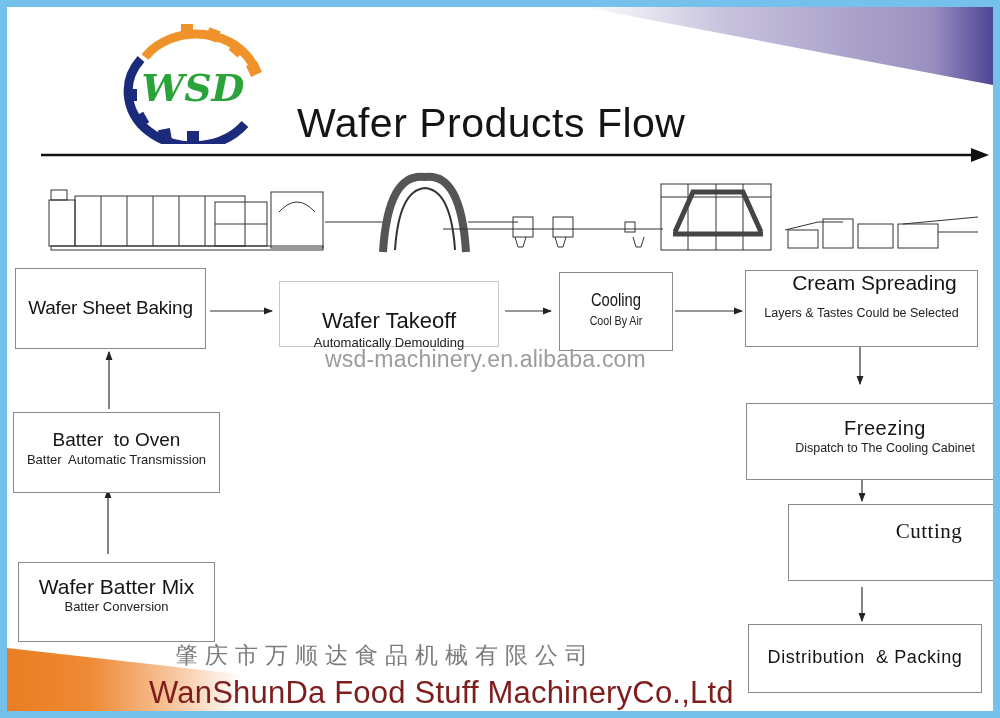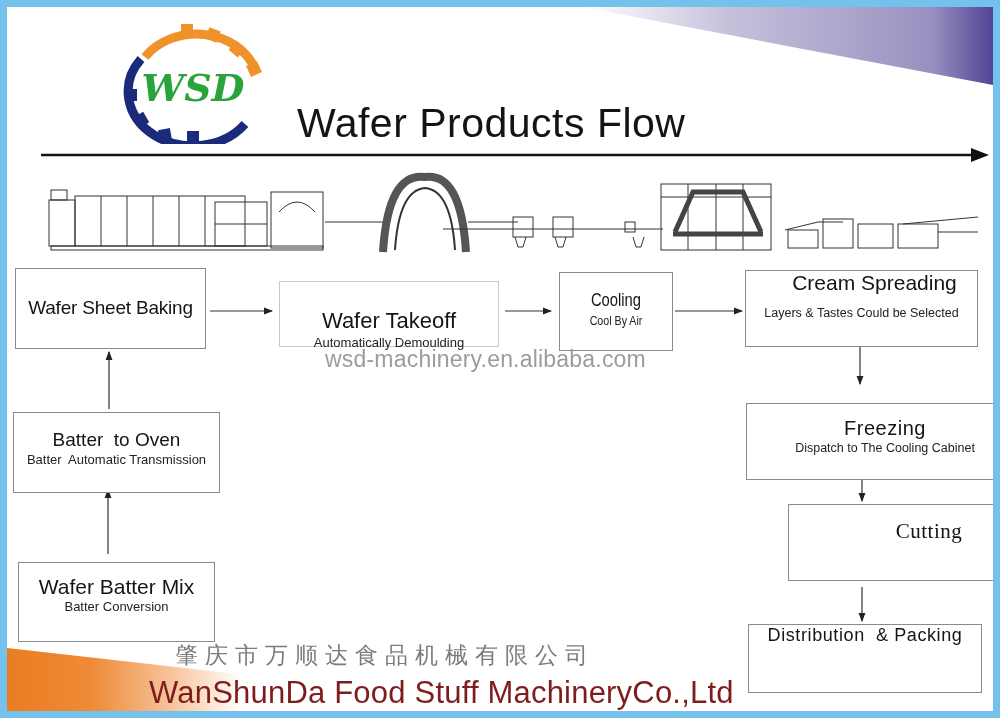--- a/index.html
+++ b/index.html
@@ -161,21 +161,21 @@
   <div class="box" style="left:739px;top:396px;width:278px;height:77px;">
     <span class="main" style="font-size:20px;margin-top:13px;letter-spacing:0.5px;">Freezing</span>
     <span class="sub" style="font-size:12.5px;margin-top:1px;">Dispatch to The Cooling Cabinet</span>
   </div>
 
   <div class="box" style="left:781px;top:497px;width:282px;height:77px;font-family:Liberation Serif, serif;">
     <span class="main" style="font-size:21px;margin-top:14px;letter-spacing:0.5px;">Cutting</span>
   </div>
 
   <div class="box" style="left:741px;top:617px;width:234px;height:69px;">
-    <span class="main" style="font-size:18px;letter-spacing:0.6px;white-space:pre;">Distribution  &amp; Packing</span>
+    <span class="main" style="font-size:18px;margin-top:22px;letter-spacing:0.6px;white-space:pre;">Distribution  &amp; Packing</span>
   </div>
 
   <div class="box" style="left:11px;top:555px;width:197px;height:80px;">
     <span class="main" style="font-size:21px;margin-top:12px;">Wafer Batter Mix</span>
     <span class="sub" style="font-size:13px;margin-top:0px;">Batter Conversion</span>
   </div>
 
   <div class="box" style="left:6px;top:405px;width:207px;height:81px;">
     <span class="main" style="font-size:19px;margin-top:16px;white-space:pre;">Batter  to Oven</span>
     <span class="sub" style="font-size:13px;margin-top:1px;white-space:pre;">Batter  Automatic Transmission</span>

